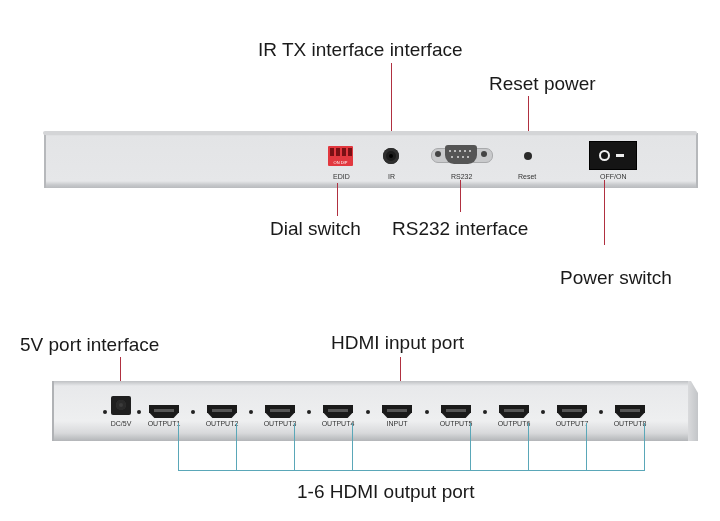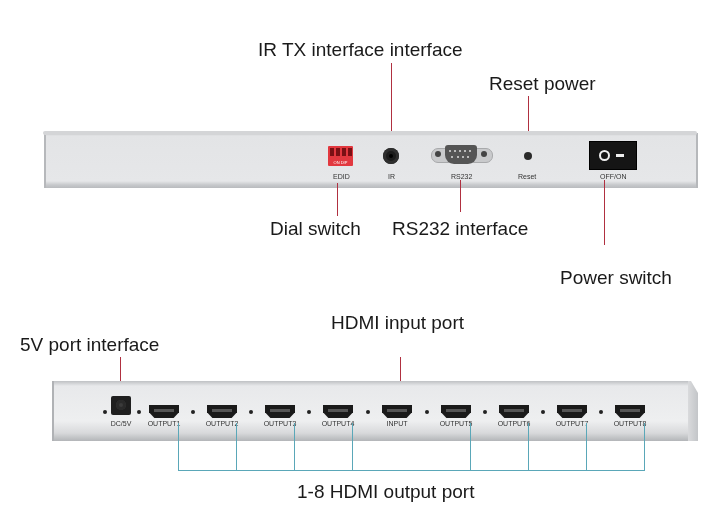--- a/index.html
+++ b/index.html
@@ -102,21 +102,21 @@
 
 <div class="vline red" style="left:460px; top:180px; height:32px;"></div>
 <div class="callout" style="left:392px; top:219px;">RS232 interface</div>
 
 <div class="vline red" style="left:604px; top:180px; height:65px;"></div>
 <div class="callout" style="left:560px; top:268px;">Power switch</div>
 
 <div class="callout" style="left:20px; top:335px;">5V port interface</div>
 <div class="vline red" style="left:120px; top:357px; height:42px;"></div>
 
-<div class="callout" style="left:331px; top:313px;">HDMI input port</div>
+<div class="callout" style="left:331px; top:333px;">HDMI input port</div>
 <div class="vline red" style="left:400px; top:357px; height:40px;"></div>
 
 <div class="panel-bot"></div>
 <div class="panel-bot-rt"></div>
 
 <div class="dot" style="left:103px;"></div>
 <div class="dcjack"></div>
 <div class="dot" style="left:137px;"></div>
 <div class="portlabel" style="left:96px;">DC/5V</div>
 
@@ -153,13 +153,13 @@
     <div class="vline blue" style="left: 178px; top: 423px; height: 47px;"></div>
     <div class="vline blue" style="left: 236px; top: 423px; height: 47px;"></div>
     <div class="vline blue" style="left: 294px; top: 423px; height: 47px;"></div>
     <div class="vline blue" style="left: 352px; top: 423px; height: 47px;"></div>
     <div class="vline blue" style="left: 470px; top: 423px; height: 47px;"></div>
     <div class="vline blue" style="left: 528px; top: 423px; height: 47px;"></div>
     <div class="vline blue" style="left: 586px; top: 423px; height: 47px;"></div>
     <div class="vline blue" style="left: 644px; top: 423px; height: 47px;"></div>
     <div class="abs blue" style="left: 178px; top: 470px; width: 467px; height: 1px;"></div>
   </div>
-<div class="callout" style="left:297px; top:482px;">1-8 HDMI output port</div>
+<div class="callout" style="left:297px; top:482px;">1-6 HDMI output port</div>
 
 </body></html>

